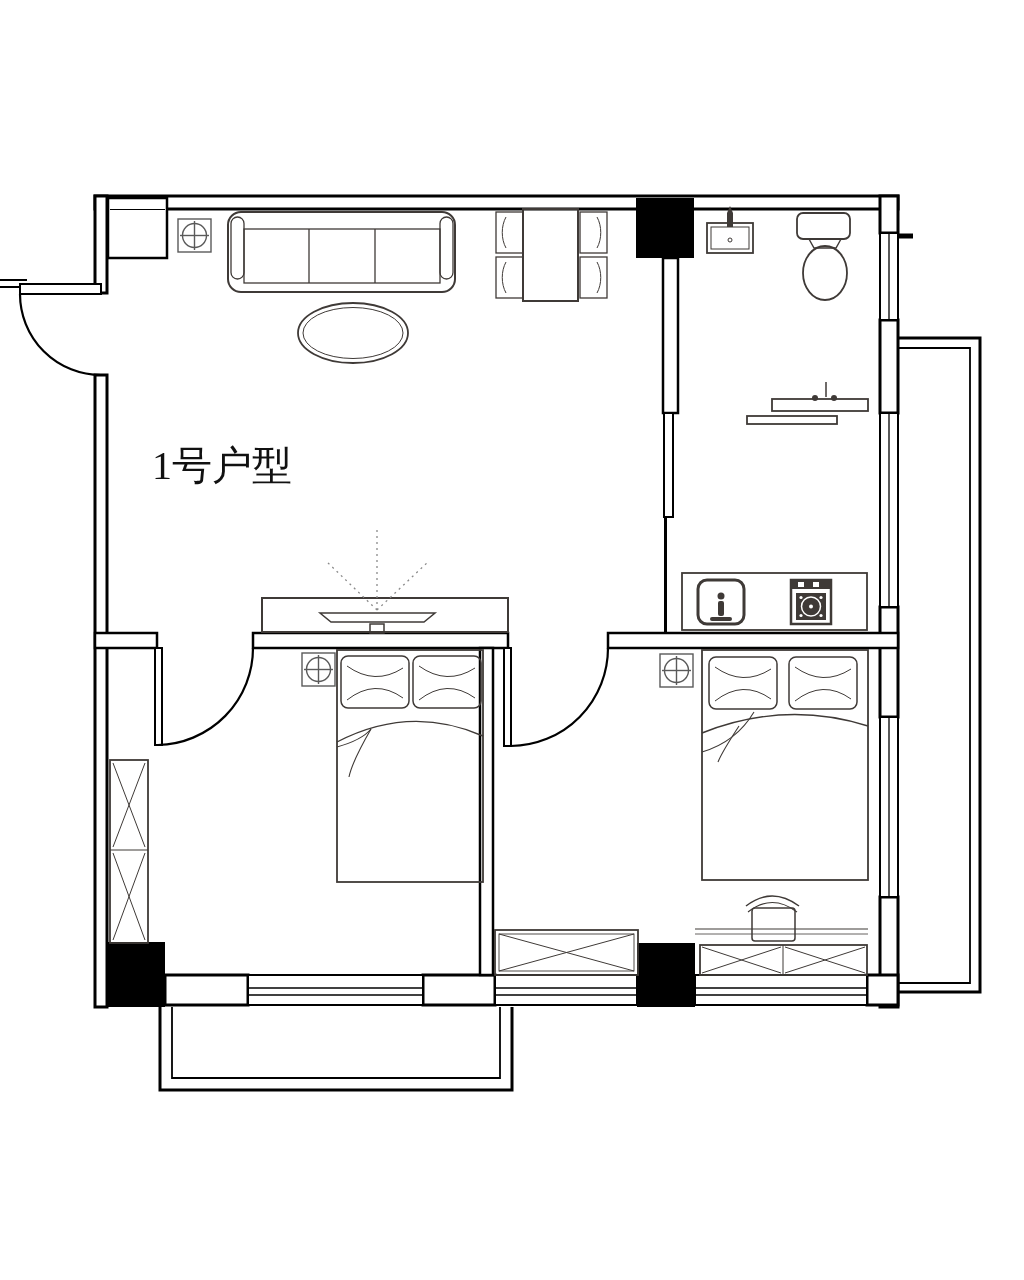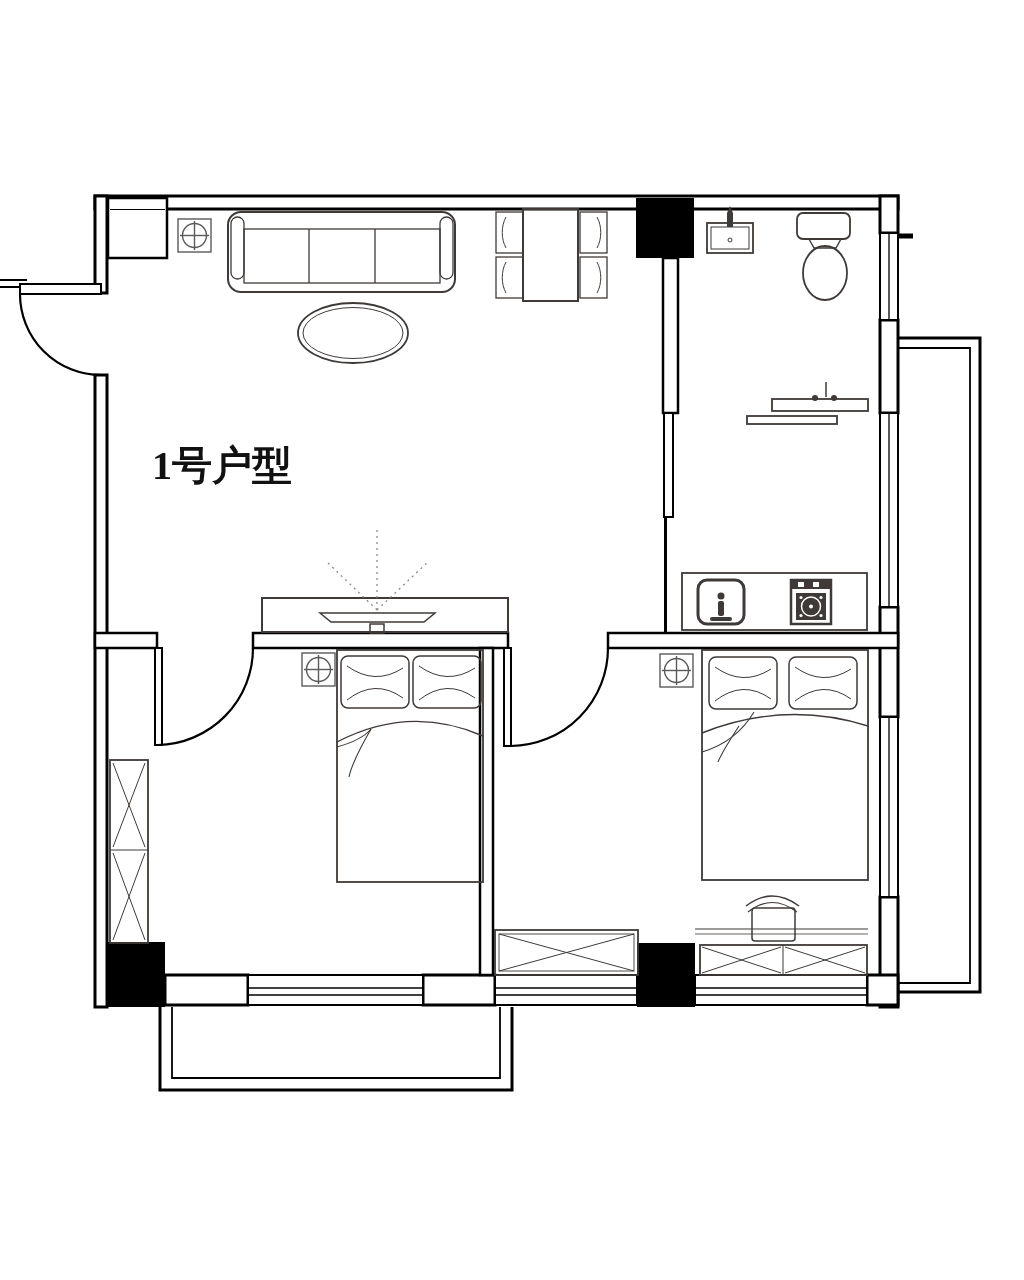--- a/index.html
+++ b/index.html
@@ -1,16 +1,16 @@
 <!DOCTYPE html>
 <html style="--background: #ffffff; --wall: #000000; --furniture: #3f3a37; --marker: #5a5a5a; --dotted: #8a8a8a; --label: #111111;"><head>
 <meta charset="utf-8">
 <style>
   html,body{margin:0;padding:0;background:#fff;}
-  .stage{position:relative;width:1024px;height:1280px;background:var(--background,#fff);overflow:hidden;font-weight:bold;}
+  .stage{position:relative;width:1024px;height:1280px;background:var(--background,#fff);overflow:hidden;}
   svg{position:absolute;left:0;top:0;}
   .w3{fill:#fff;stroke:var(--wall,#000);stroke-width:3;}
   .w25{fill:#fff;stroke:var(--wall,#000);stroke-width:2.5;}
   .w2{fill:#fff;stroke:var(--wall,#000);stroke-width:2;}
   .ln{stroke:var(--wall,#000);fill:none;}
   .fillw{fill:var(--wall,#000);stroke:none;}
   .arc{fill:none;stroke:var(--wall,#000);stroke-width:2.2;}
   .f{fill:none;stroke:var(--furniture,#3f3a37);}
   .fb{fill:var(--furniture,#3f3a37);stroke:none;}
   .mk{fill:none;stroke:var(--marker,#5a5a5a);stroke-width:1.4;}

